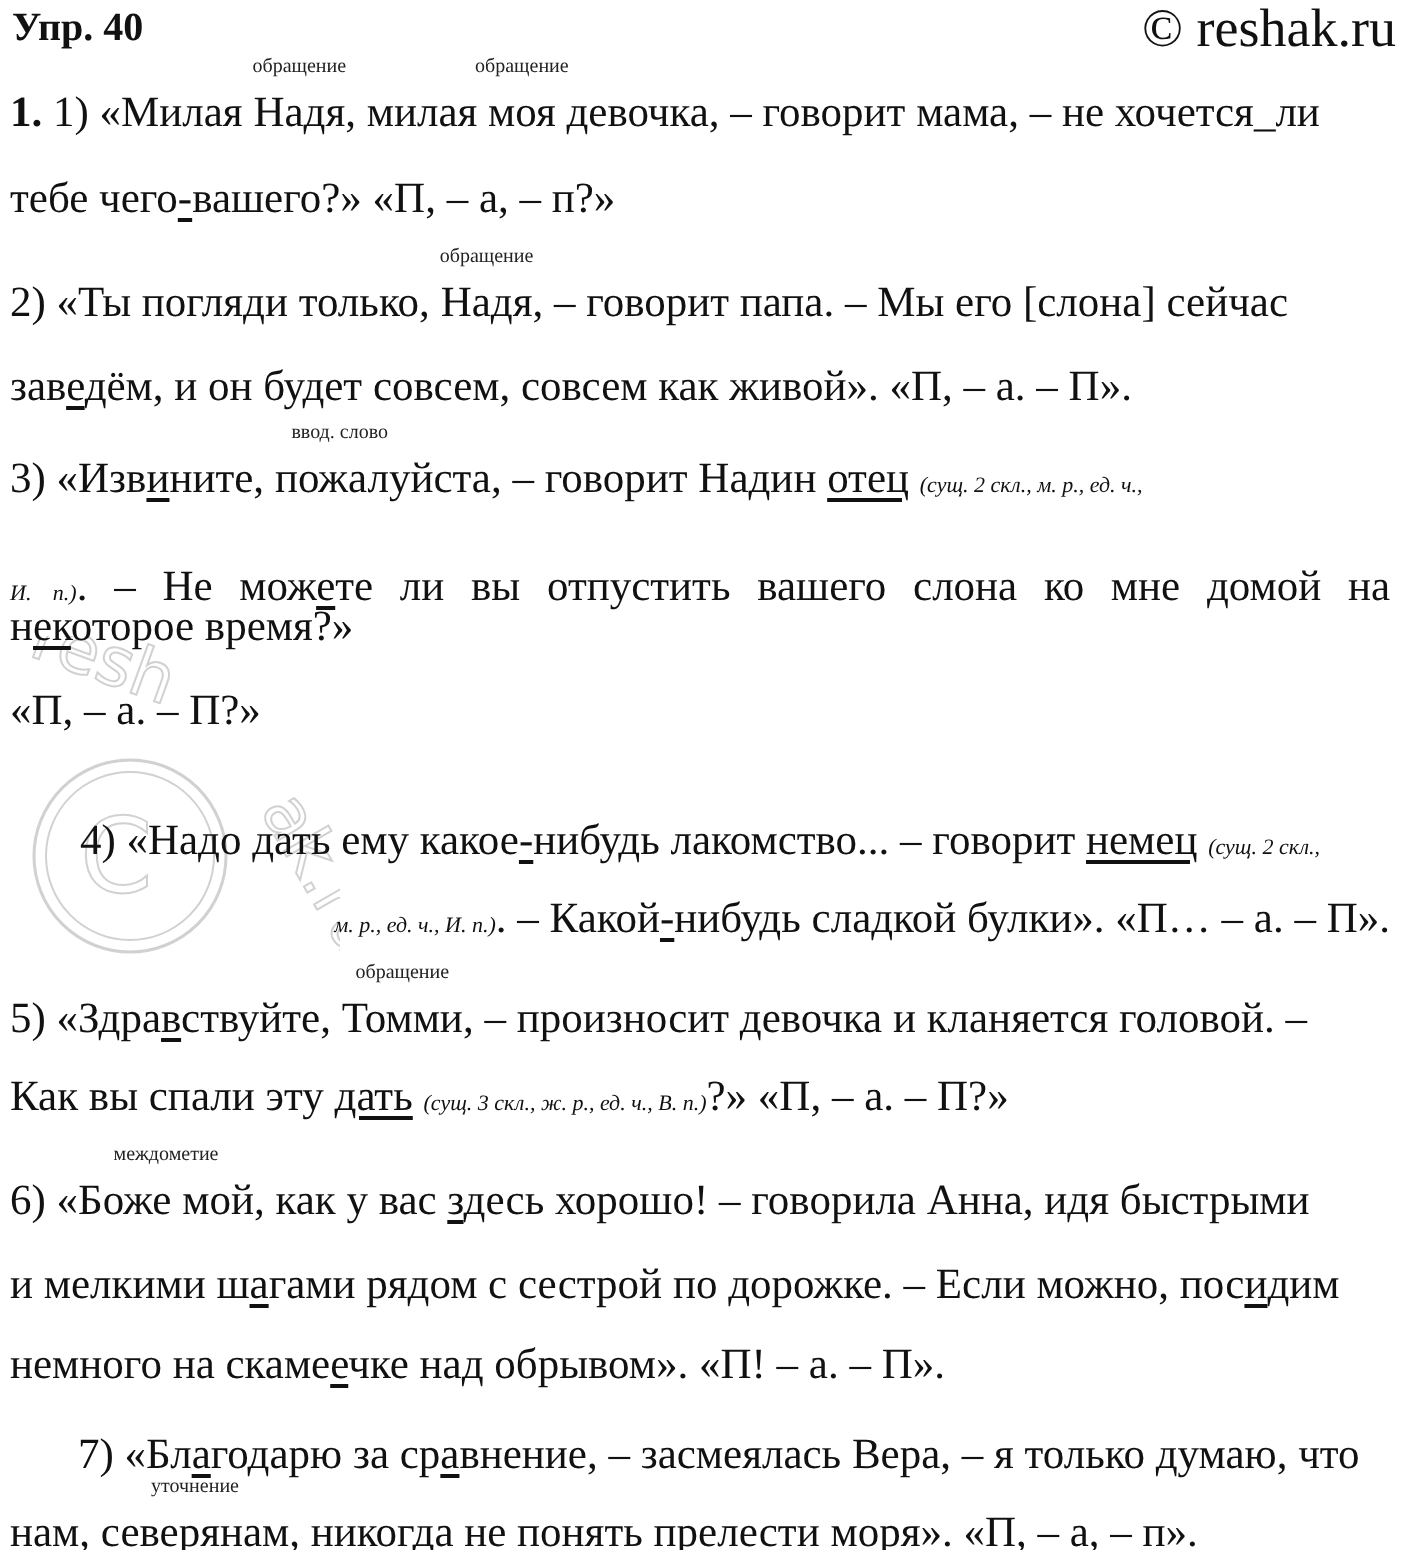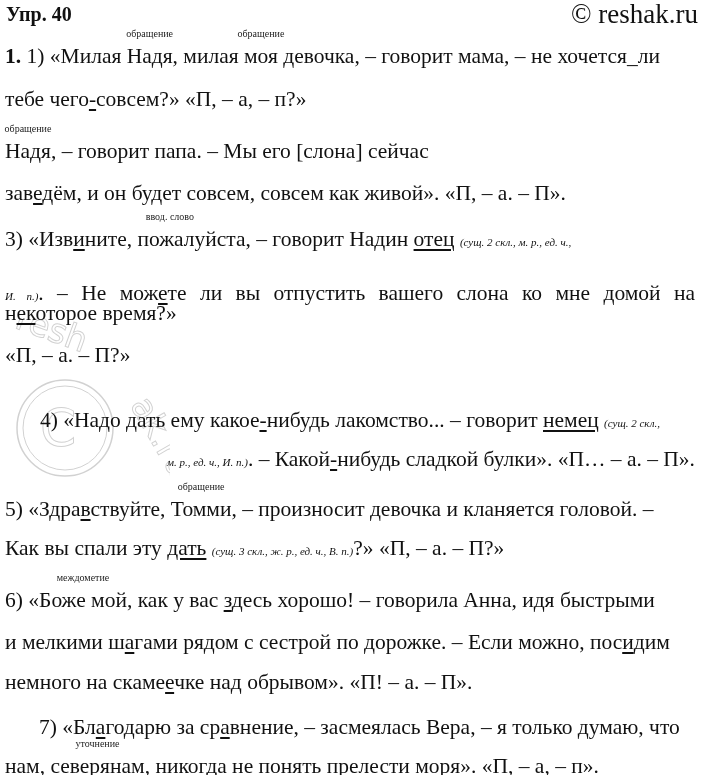--- a/index.html
+++ b/index.html
@@ -52,25 +52,25 @@
   <text x="0" y="30" font-size="34" fill="none" stroke="#9a9a9a" stroke-width="1" font-family="DejaVu Sans, sans-serif" transform="rotate(20 60 30)">resh</text>
   <text x="95" y="90" font-size="34" fill="none" stroke="#9a9a9a" stroke-width="1" font-family="DejaVu Sans, sans-serif" transform="rotate(60 110 110)">ak.ru</text>
 </svg>
 
 <div>
 
   <div class="line" style="top:43px;">
     <span class="num">1.</span><span> 1) «Милая </span><span class="ann"><span class="lbl">обращение</span><span>Надя</span></span><span>, милая </span><span class="ann"><span class="lbl">обращение</span><span>моя</span></span><span> девочка, – говорит мама, – не хочется</span><span>_</span><span>ли</span>
   </div>
   <div class="line" style="top:86px;">
-    <span>тебе чего</span><span class="u">-</span><span>совсем?» «П, – а, – п?»</span>
+    <span>тебе чего</span><span class="u">-</span><span>вашего?» «П, – а, – п?»</span>
   </div>
 
   <div class="line" style="top:138px;">
-    <span class="ann"><span class="lbl">обращение</span><span>Надя</span></span><span>, – говорит папа. – Мы его [слона] сейчас</span>
+    <span>2) «Ты погляди только, </span><span class="ann"><span class="lbl">обращение</span><span>Надя</span></span><span>, – говорит папа. – Мы его [слона] сейчас</span>
   </div>
   <div class="line" style="top:180px;">
     <span>зав</span><span class="u">е</span><span>дём, и он будет совсем, совсем как живой». «П, – а. – П».</span>
   </div>
 
   <div class="line" style="top:226px;">
     <span>3) «Изв</span><span class="u">и</span><span>ните, </span><span class="ann"><span class="lbl" style="left:30%;">ввод. слово</span><span>пожалуйста</span></span><span>, – говорит Надин </span><span class="u">отец</span><span> </span><span class="gr">(сущ. 2 скл., м. р., ед. ч.,</span>
   </div>
   <div class="line justify" style="top:280px;">
     <span class="gr">И. п.)</span><span>. – Не мож</span><span class="u">е</span><span>те ли вы отпустить вашего слона ко мне домой на</span>

